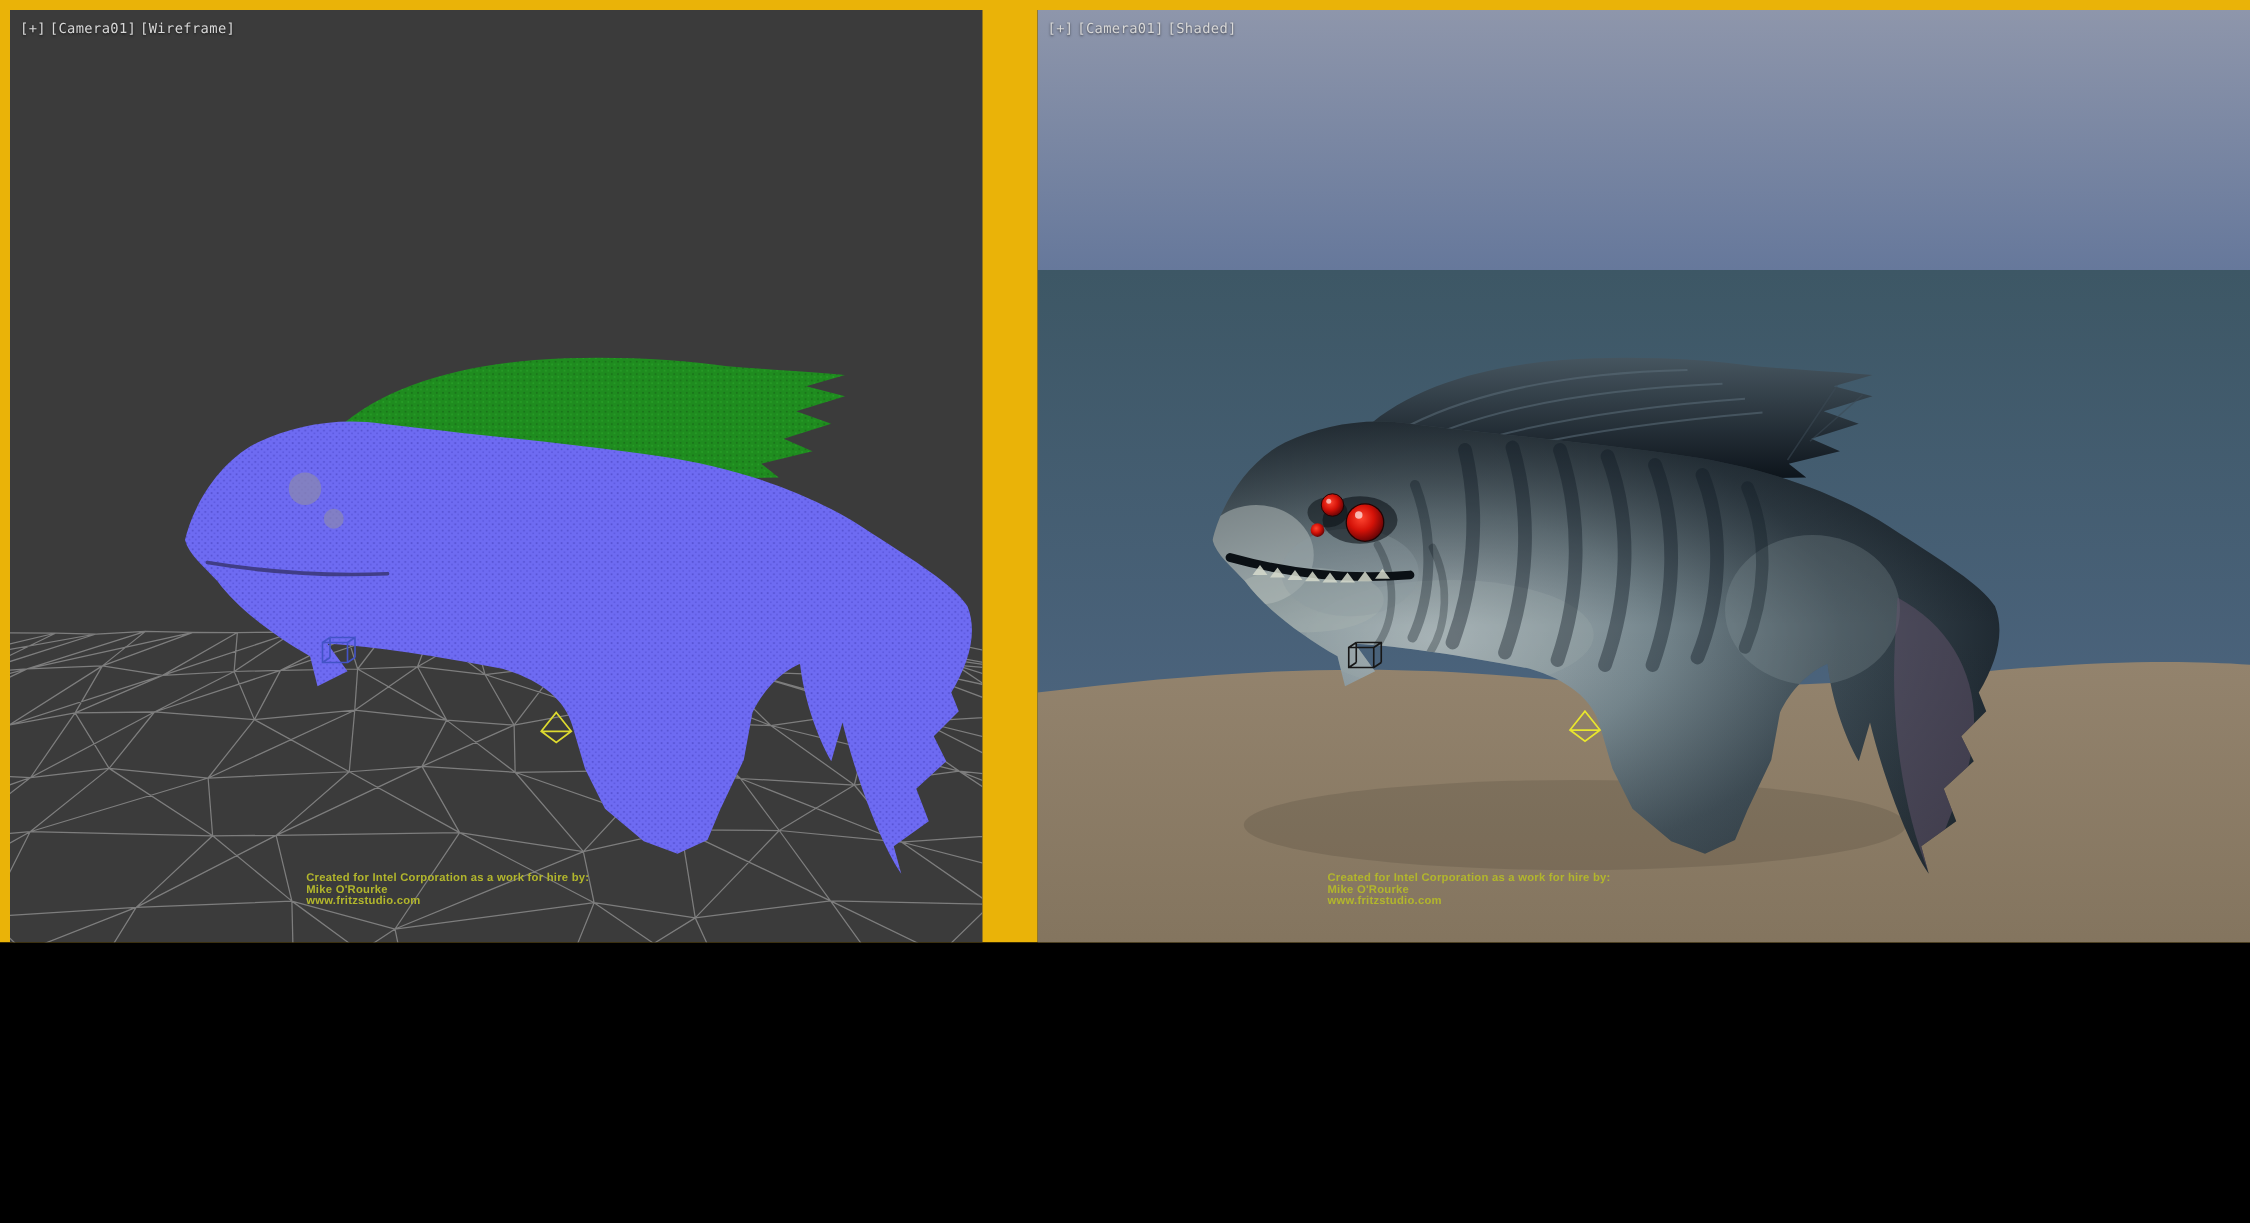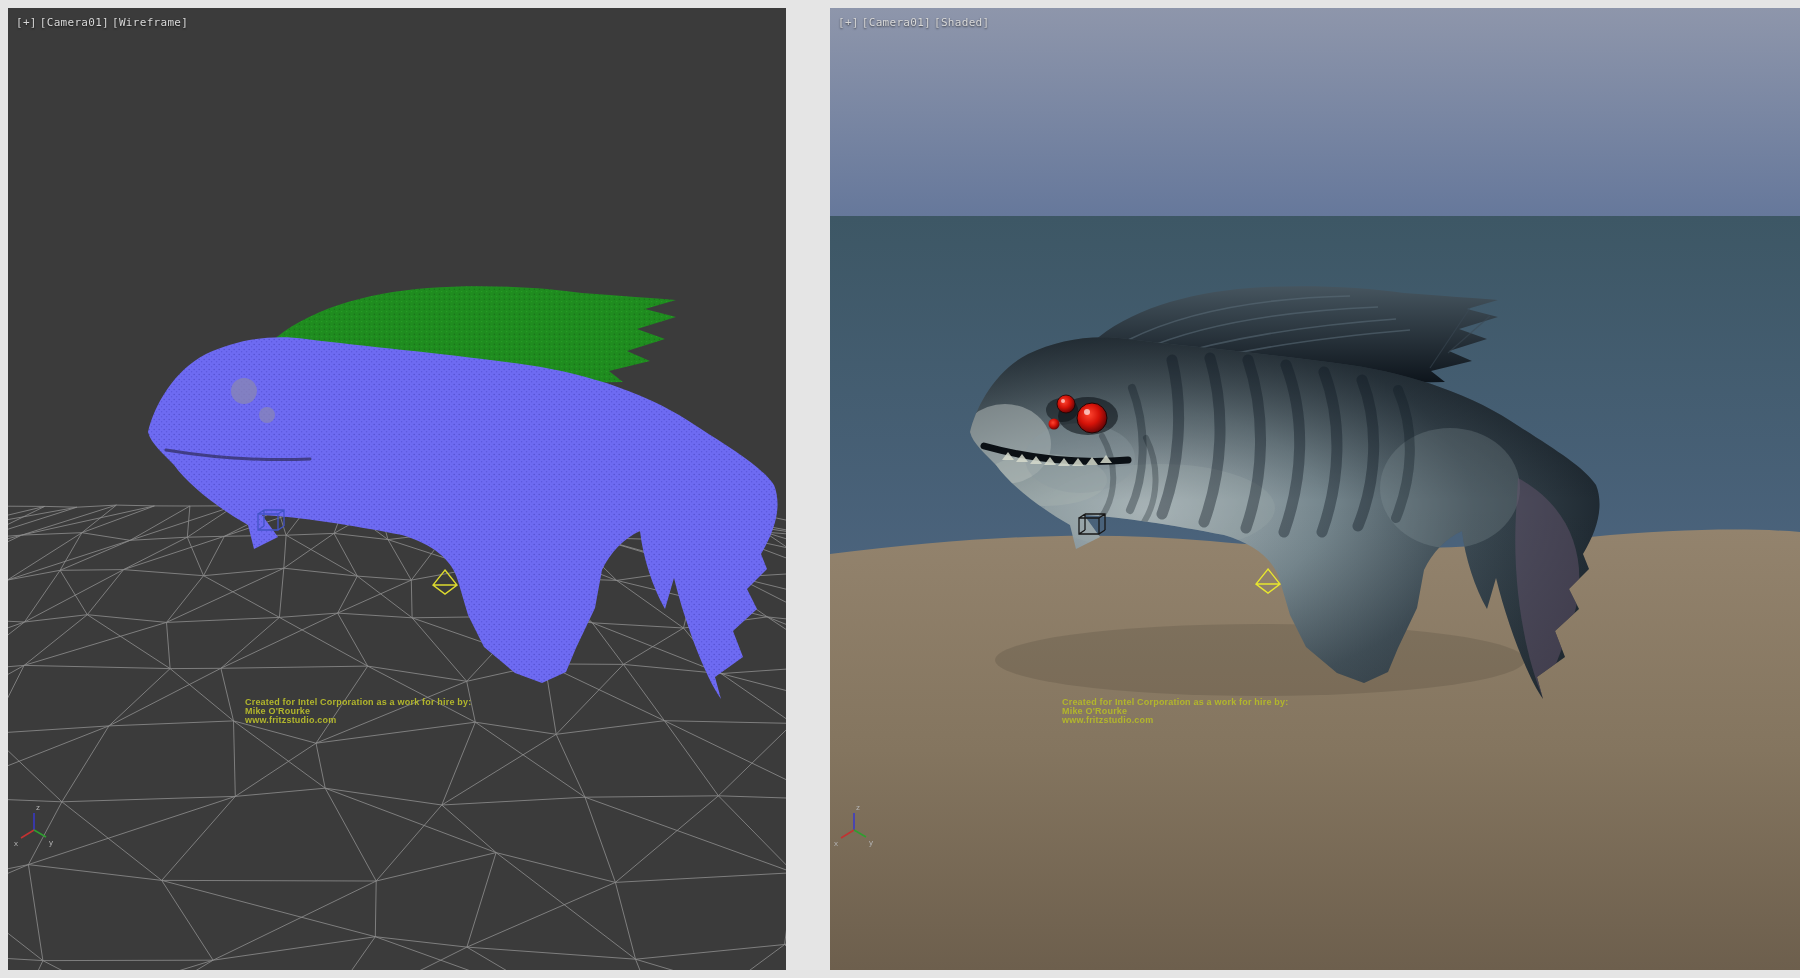--- a/index.html
+++ b/index.html
@@ -1,16 +1,16 @@
 <!DOCTYPE html>
 <html><head>
 <meta charset="utf-8">
 <style>
   html,body{margin:0;padding:0;background:#000;}
-  .stage{position:relative;width:1800px;height:978px;background:#e5e5e5;overflow:hidden;
+  .stage{position:relative;width:1800px;height:754px;background:#eab308;overflow:hidden;
          font-family:"Liberation Sans",sans-serif;}
   .viewport{position:absolute;top:8px;height:962px;overflow:hidden;background:#3b3b3b;}
   .viewport.left{left:8px;width:778px;}
   .viewport.right{left:830px;width:1002px;}
   svg.scene{position:absolute;left:0;top:0;width:100%;height:100%;display:block;}
   .vp-label{position:absolute;top:8px;left:8px;z-index:6;
             font-family:"DejaVu Sans Mono",monospace;font-size:11px;color:#d8d8d8;
             letter-spacing:.3px;text-shadow:0 1px 2px rgba(0,0,0,.65);cursor:default;}
   .vp-label span{margin-right:3px;}
   .attribution{position:absolute;z-index:5;font-size:9px;font-weight:bold;line-height:9px;

